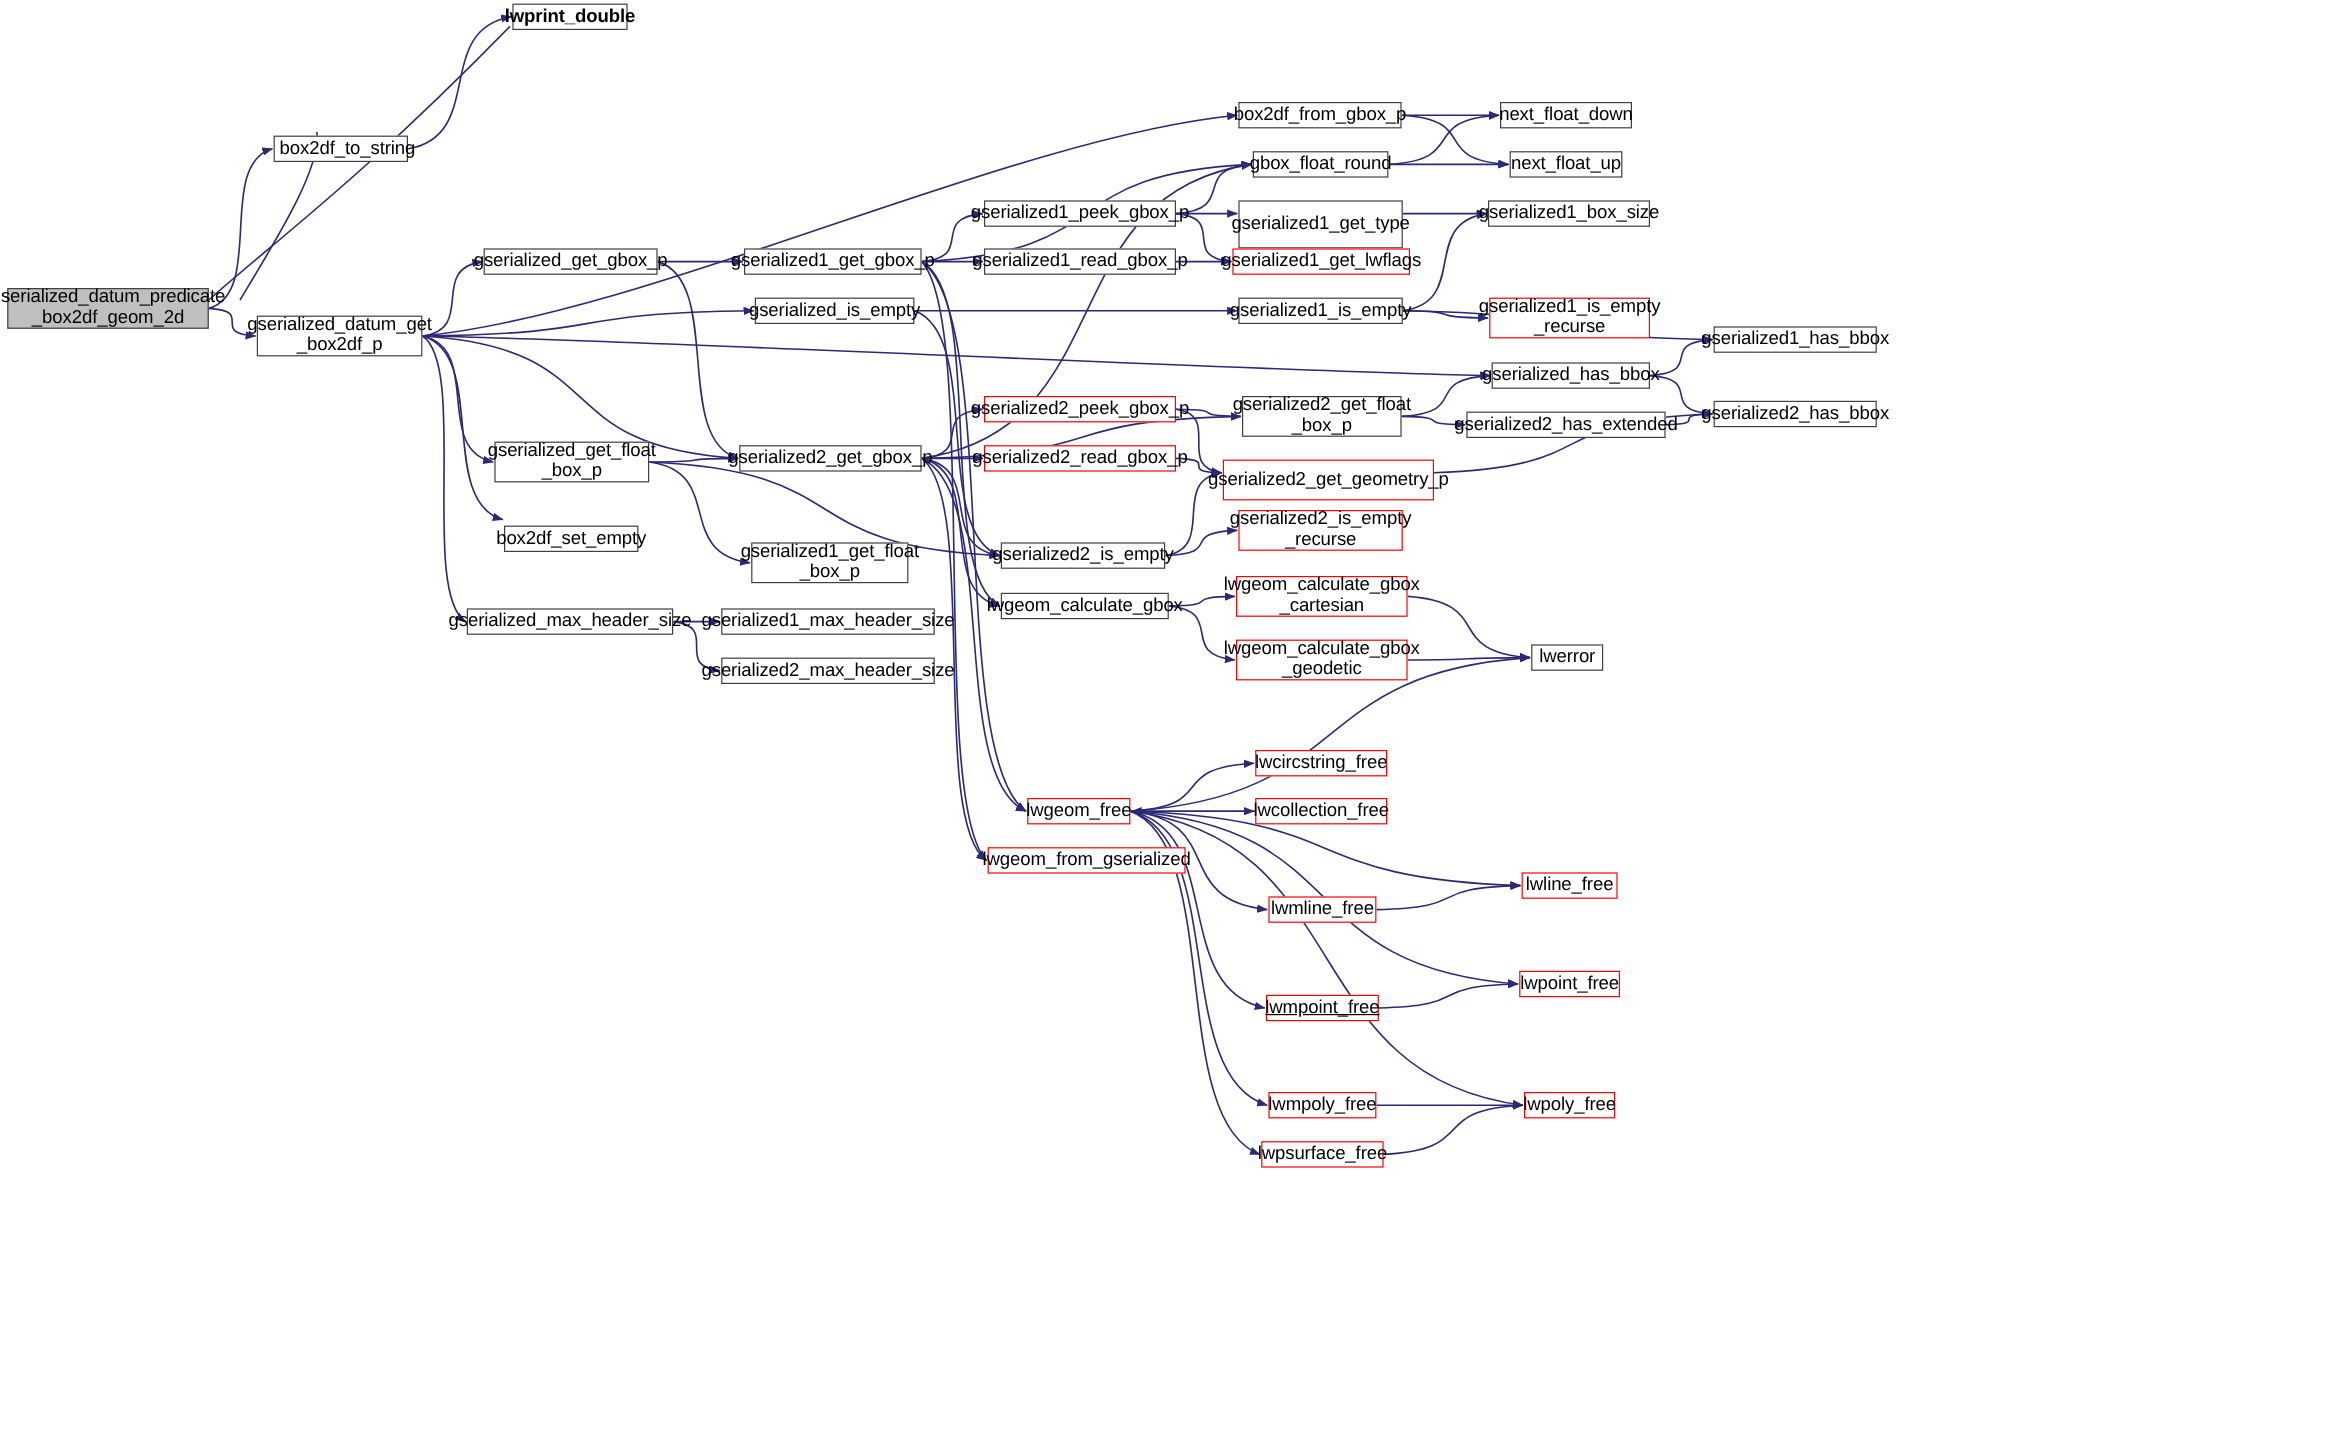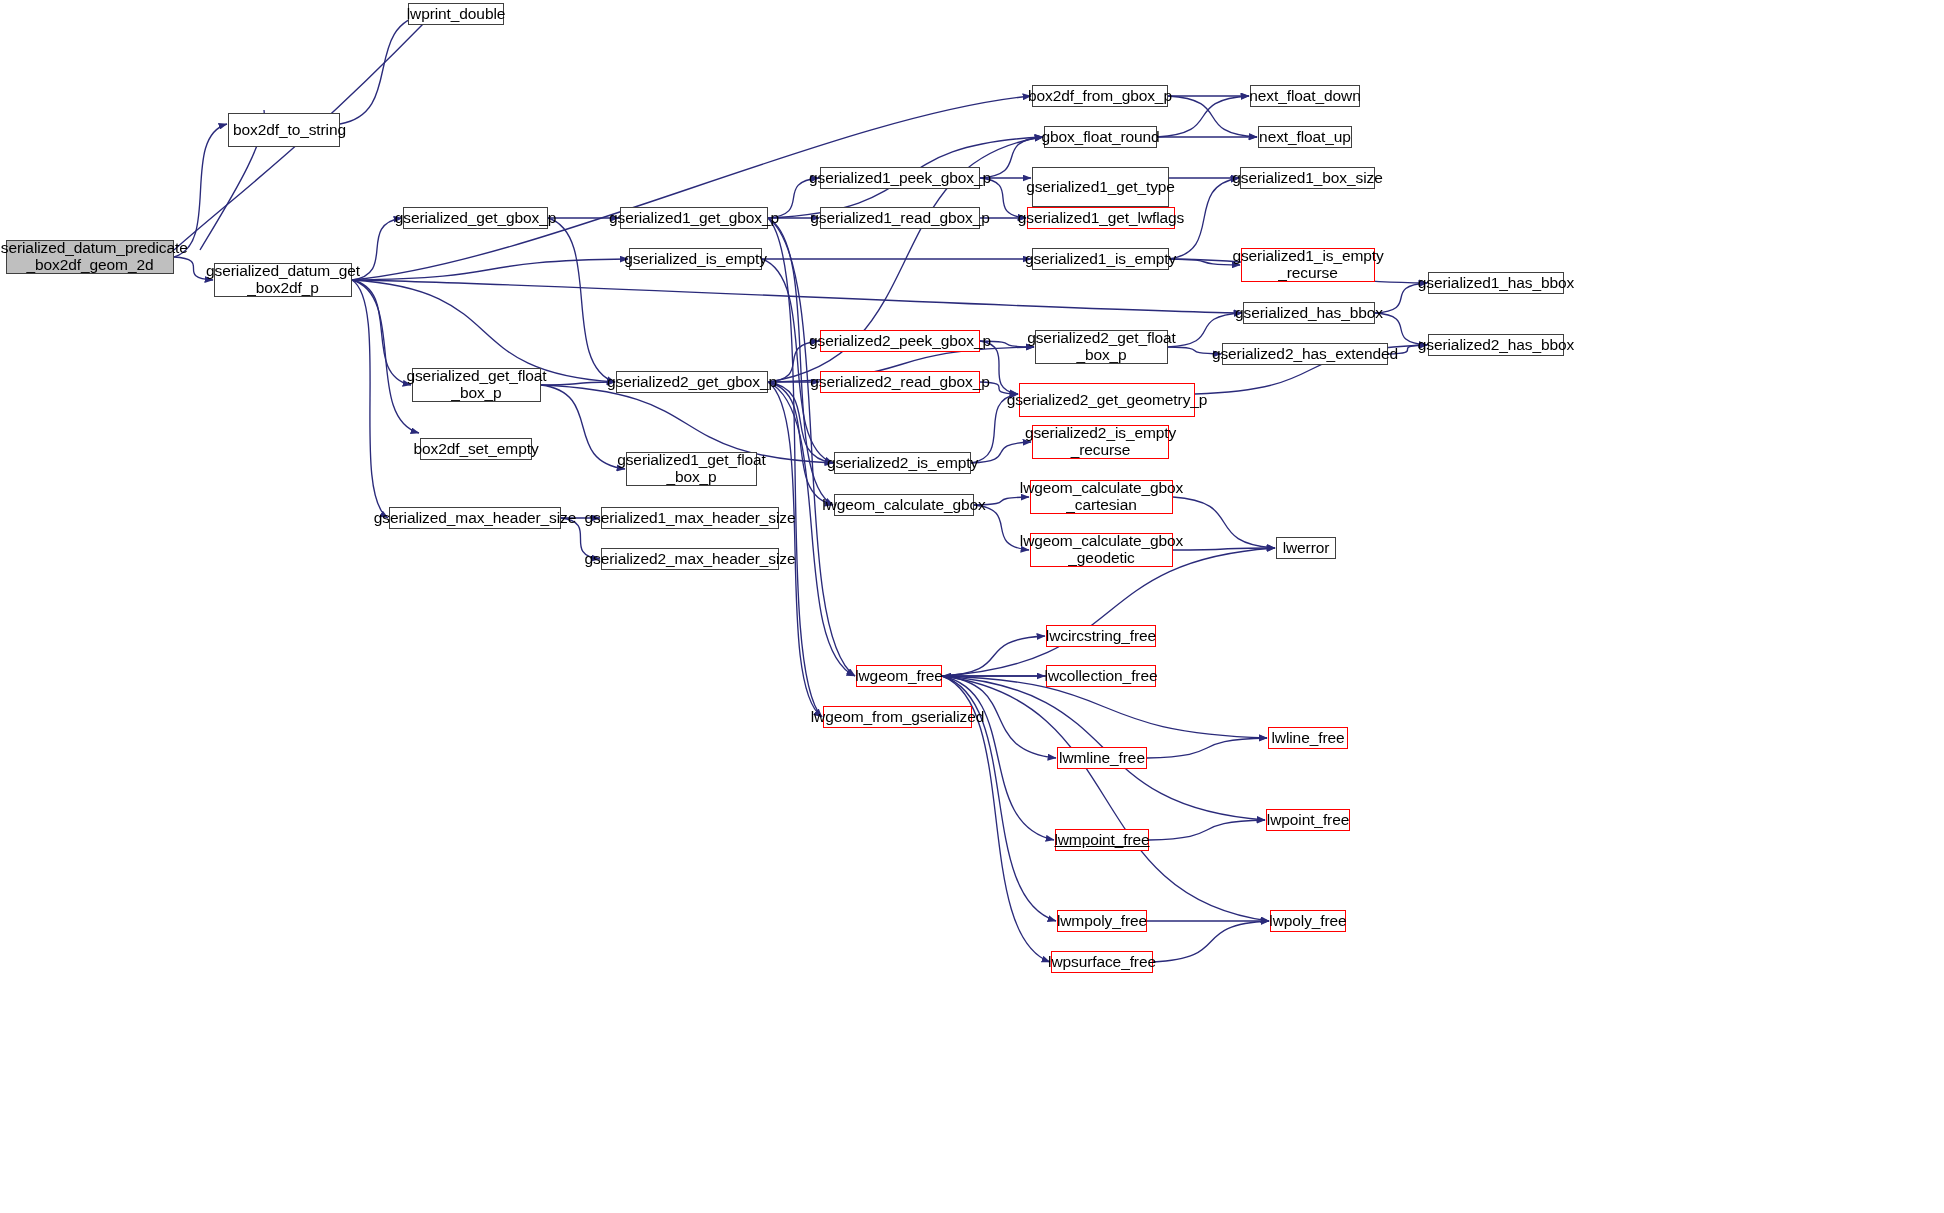--- a/index.html
+++ b/index.html
@@ -134,22 +134,22 @@
         <path d="M 1149,840 C 1230.8,838 1183.2,822 1265,820" fill="none" stroke="#2a2a7a" stroke-width="1.35" marker-end="url(#ah)"></path>
         <path d="M 1147,921 C 1232.1,921 1183.9,921 1269,921" fill="none" stroke="#2a2a7a" stroke-width="1.35" marker-end="url(#ah)"></path>
         <path d="M 1153,962 C 1234.8,957.9 1187.2,925.1 1269,921" fill="none" stroke="#2a2a7a" stroke-width="1.35" marker-end="url(#ah)"></path>
         <path d="M 174,250 C 230,200 300,150 425,22" fill="none" stroke="#2a2a7a" stroke-width="1.35"></path>
         <path d="M 264,110 C 268,140 230,200 200,250" fill="none" stroke="#2a2a7a" stroke-width="1.35"></path>
       </g>
   </svg>
   <div id="nodes">
       <div class="node root" style="left: 6px; top: 240px; width: 168px; height: 34px;">gserialized_datum_predicate
 _box2df_geom_2d</div>
-      <div class="node" style="left: 408px; top: 3px; width: 96px; height: 22px;">lwprint_double</div>
-      <div class="node" style="left: 228px; top: 113px; width: 112px; height: 34px; padding-left: 14px;">box2df_to_string</div>
+      <div class="node" style="left: 427px; top: 3px; width: 96px; height: 22px; font-weight: bold;">lwprint_double</div>
+      <div class="node" style="left: 228px; top: 113px; width: 112px; height: 22px; padding-left: 14px;">box2df_to_string</div>
       <div class="node" style="left: 214px; top: 263px; width: 138px; height: 34px;">gserialized_datum_get
 _box2df_p</div>
       <div class="node" style="left: 403px; top: 207px; width: 145px; height: 22px;">gserialized_get_gbox_p</div>
       <div class="node" style="left: 620px; top: 207px; width: 148px; height: 22px;">gserialized1_get_gbox_p</div>
       <div class="node" style="left: 629px; top: 248px; width: 133px; height: 22px;">gserialized_is_empty</div>
       <div class="node" style="left: 820px; top: 167px; width: 160px; height: 22px;">gserialized1_peek_gbox_p</div>
       <div class="node" style="left: 820px; top: 207px; width: 160px; height: 22px;">gserialized1_read_gbox_p</div>
       <div class="node" style="left: 1032px; top: 85px; width: 136px; height: 22px;">box2df_from_gbox_p</div>
       <div class="node" style="left: 1044px; top: 126px; width: 113px; height: 22px;">gbox_float_round</div>
       <div class="node" style="left: 1032px; top: 167px; width: 137px; height: 40px;">gserialized1_get_type</div>
@@ -183,21 +183,21 @@
       <div class="node" style="left: 601px; top: 548px; width: 178px; height: 22px;">gserialized2_max_header_size</div>
       <div class="node" style="left: 834px; top: 494px; width: 140px; height: 22px;">lwgeom_calculate_gbox</div>
       <div class="node red" style="left: 1030px; top: 480px; width: 143px; height: 34px;">lwgeom_calculate_gbox
 _cartesian</div>
       <div class="node red" style="left: 1030px; top: 533px; width: 143px; height: 34px;">lwgeom_calculate_gbox
 _geodetic</div>
       <div class="node" style="left: 1276px; top: 537px; width: 60px; height: 22px;">lwerror</div>
       <div class="node red" style="left: 1046px; top: 625px; width: 110px; height: 22px;">lwcircstring_free</div>
       <div class="node red" style="left: 1046px; top: 665px; width: 110px; height: 22px;">lwcollection_free</div>
       <div class="node red" style="left: 856px; top: 665px; width: 86px; height: 22px;">lwgeom_free</div>
-      <div class="node red" style="left: 823px; top: 706px; width: 149px; height: 22px;">lwgeom_from_gserialized</div>
+      <div class="node red" style="left: 823px; top: 706px; width: 165px; height: 22px;">lwgeom_from_gserialized</div>
       <div class="node red" style="left: 1268px; top: 727px; width: 80px; height: 22px;">lwline_free</div>
       <div class="node red" style="left: 1057px; top: 747px; width: 90px; height: 22px;">lwmline_free</div>
       <div class="node red" style="left: 1266px; top: 809px; width: 84px; height: 22px;">lwpoint_free</div>
       <div class="node red" style="left: 1055px; top: 829px; width: 94px; height: 22px; text-decoration: underline;">lwmpoint_free</div>
       <div class="node red" style="left: 1270px; top: 910px; width: 76px; height: 22px;">lwpoly_free</div>
       <div class="node red" style="left: 1057px; top: 910px; width: 90px; height: 22px;">lwmpoly_free</div>
       <div class="node red" style="left: 1051px; top: 951px; width: 102px; height: 22px;">lwpsurface_free</div>
     </div>
 </div>
 

